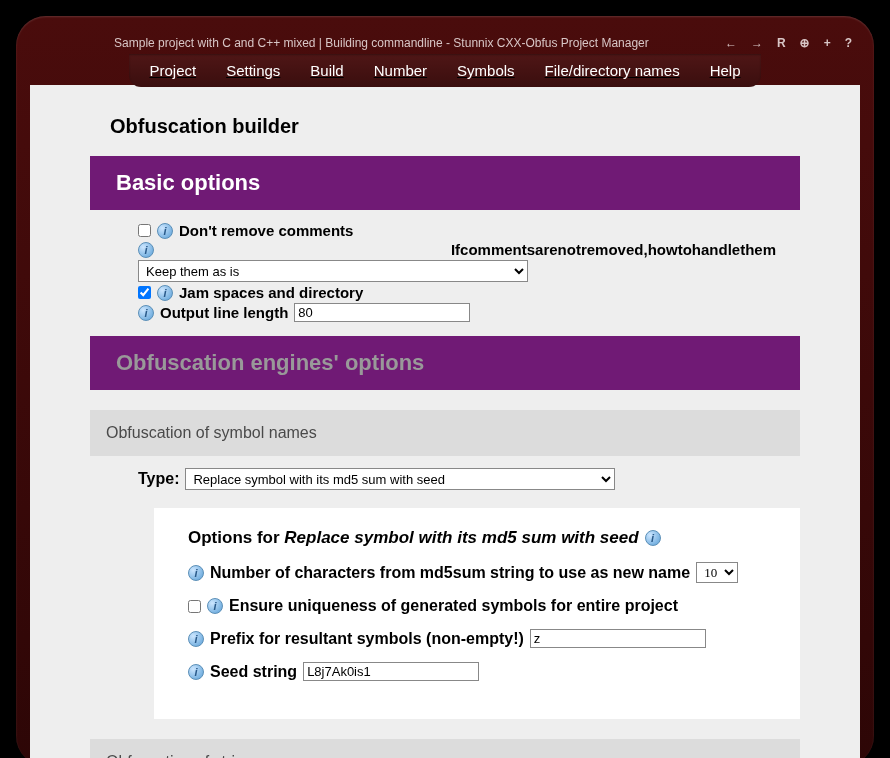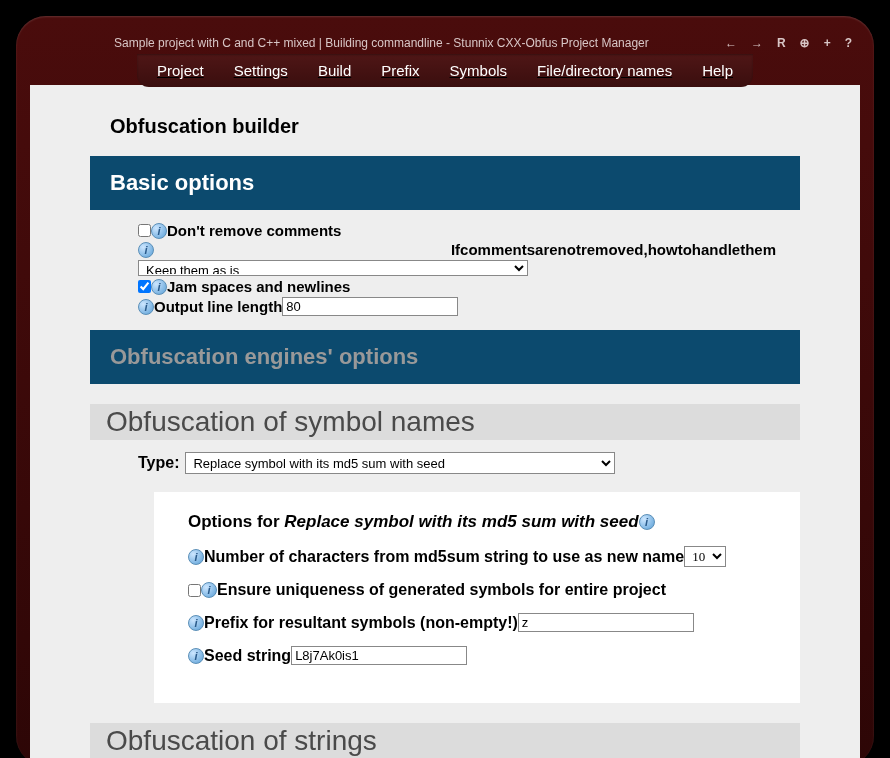--- a/index.html
+++ b/index.html
@@ -52,41 +52,41 @@
   overflow: hidden;
   padding: 30px 60px 0 60px;
 }
 .page-title {
   font-size: 20px;
   font-weight: bold;
   margin-bottom: 18px;
   margin-left: 20px;
 }
 .section-header {
-  background: #0c4a6e;
+  background: #701a75;
   color: #fff;
   font-size: 22px;
   font-weight: bold;
-  padding: 14px 20px;
+  padding: 14px 26px;
   margin-bottom: 12px;
 }
 .section-header.gray { color: #999; }
 .subsection-header {
   background: #dcdcdc;
   color: #4a4a4a;
-  font-size: 28px;
-  padding: 2px 16px;
+  font-size: 16px;
+  padding: 14px 16px;
   margin: 20px 0 12px 0;
   font-family: Verdana, sans-serif;
 }
 .opts-block {
   padding: 0 24px 12px 48px;
   font-size: 15px;
 }
-.opts-row { margin-bottom: 2px; display: flex; align-items: center; flex-wrap: wrap; }
+.opts-row { margin-bottom: 2px; display: flex; align-items: center; gap: 6px; flex-wrap: wrap; }
 .info-icon {
   display: inline-flex;
   width: 16px;
   height: 16px;
   border-radius: 50%;
   background: radial-gradient(circle at 30% 30%, #cce6ff, #5a9fd6);
   color: #2a5a8a;
   font-size: 11px;
   font-style: italic;
   font-weight: bold;
@@ -103,21 +103,21 @@
   width: 100%;
 }
 .bold { font-weight: bold; }
 select, input[type=text] {
   font-family: Arial, sans-serif;
   font-size: 13px;
   border: 1px solid #888;
   background: #fff;
   padding: 1px 3px;
 }
-.wide-select { width: 390px; height: 16px; }
+.wide-select { width: 390px; height: 22px; }
 .med-select { width: 430px; height: 22px; }
 .small-input { width: 176px; }
 .tiny-select { width: 42px; font-family: Liberation Serif, serif; }
 .type-row { padding-left: 48px; display: flex; align-items: center; gap: 6px; }
 .options-card {
   background: #fff;
   margin: 18px 0 18px 64px;
   padding: 20px 20px 24px 34px;
 }
 .options-card .opts-row { margin-bottom: 14px; }
@@ -138,21 +138,21 @@
       <span>+</span>
       <span>?</span>
     </div>
   </div>
 
   <div class="menubar-wrap">
     <div class="menubar">
       <span>Project</span>
       <span>Settings</span>
       <span>Build</span>
-      <span>Prefix</span>
+      <span>Number</span>
       <span>Symbols</span>
       <span>File/directory names</span>
       <span>Help</span>
     </div>
   </div>
 
   <div class="content-area">
     <div class="page-title">Obfuscation builder</div>
 
     <div class="section-header">Basic options</div>
@@ -178,21 +178,21 @@
         </div>
       </div>
       <div class="opts-row">
         <select class="wide-select">
           <option>Keep them as is</option>
         </select>
       </div>
       <div class="opts-row">
         <input type="checkbox" checked="" style="">
         <span class="info-icon"></span>
-        <span class="bold">Jam spaces and newlines</span>
+        <span class="bold">Jam spaces and directory</span>
       </div>
       <div class="opts-row">
         <span class="info-icon"></span>
         <span class="bold">Output line length</span>
         <input type="text" class="small-input" value="80" style="">
       </div>
     </div>
 
     <div class="section-header gray">Obfuscation engines' options</div>
 

